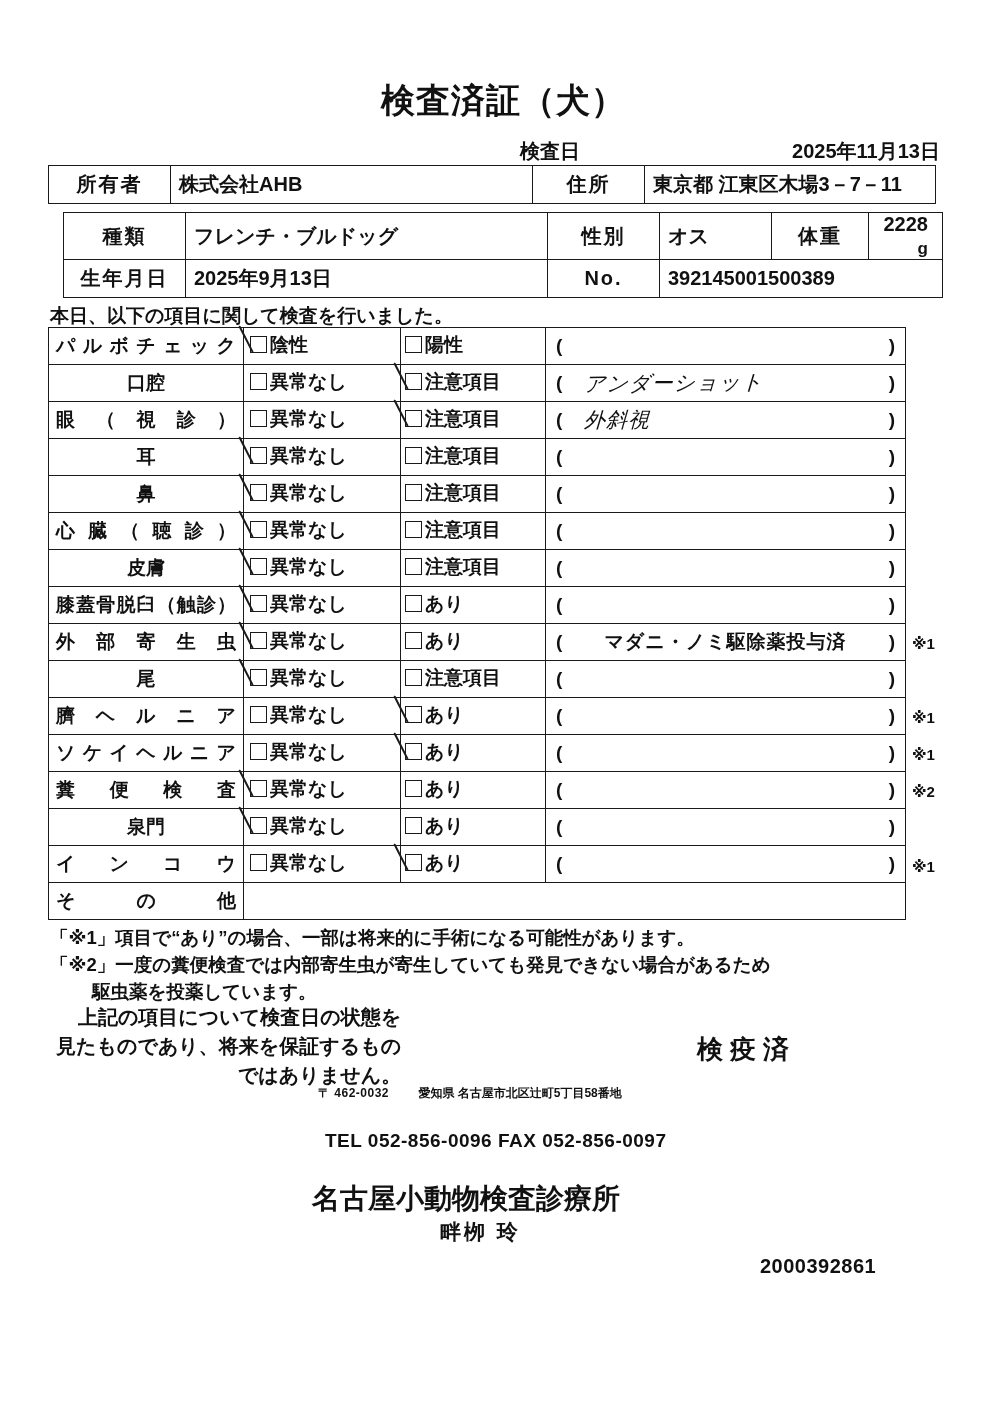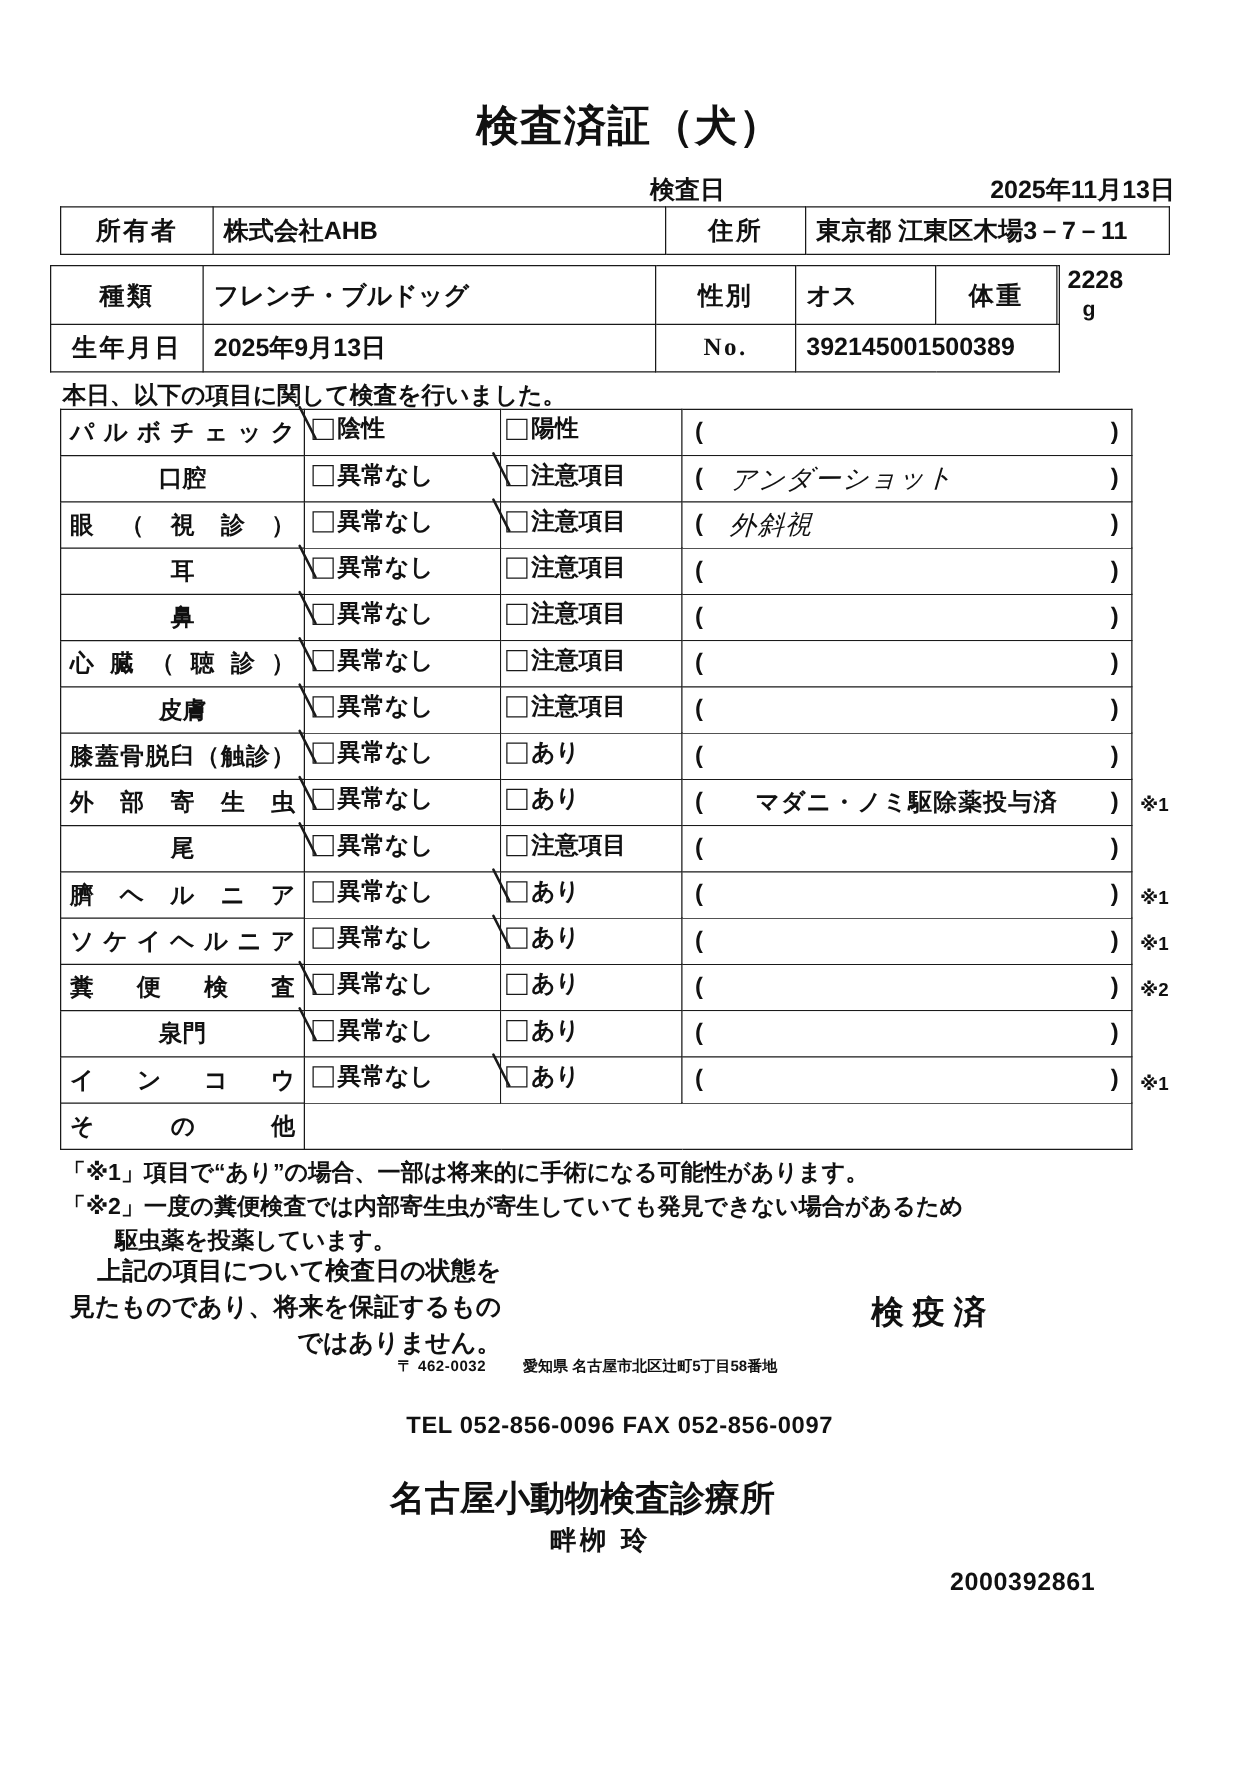--- a/index.html
+++ b/index.html
@@ -57,28 +57,27 @@
     padding: 0 8px;
     font-size: 20px;
     font-weight: bold;
     height: 37px;
     vertical-align: middle;
     background: #fff;
   }
   .lbl-center {
     text-align: center;
     letter-spacing: 2px;
-    font-family: Liberation Serif, serif;
   }
   .val-left { text-align: left; }
 
   
   #owner-table { left: 48px; top: 165px; width: 888px; }
   
-  #details-table { left: 40px; top: 212px; width: 808px; }
+  #details-table { left: 63px; top: 212px; width: 880px; }
 
   
   .intro-line {
     position: absolute;
     left: 50px; top: 303px;
     font-size: 19px;
     font-weight: bold;
   }
 
   

